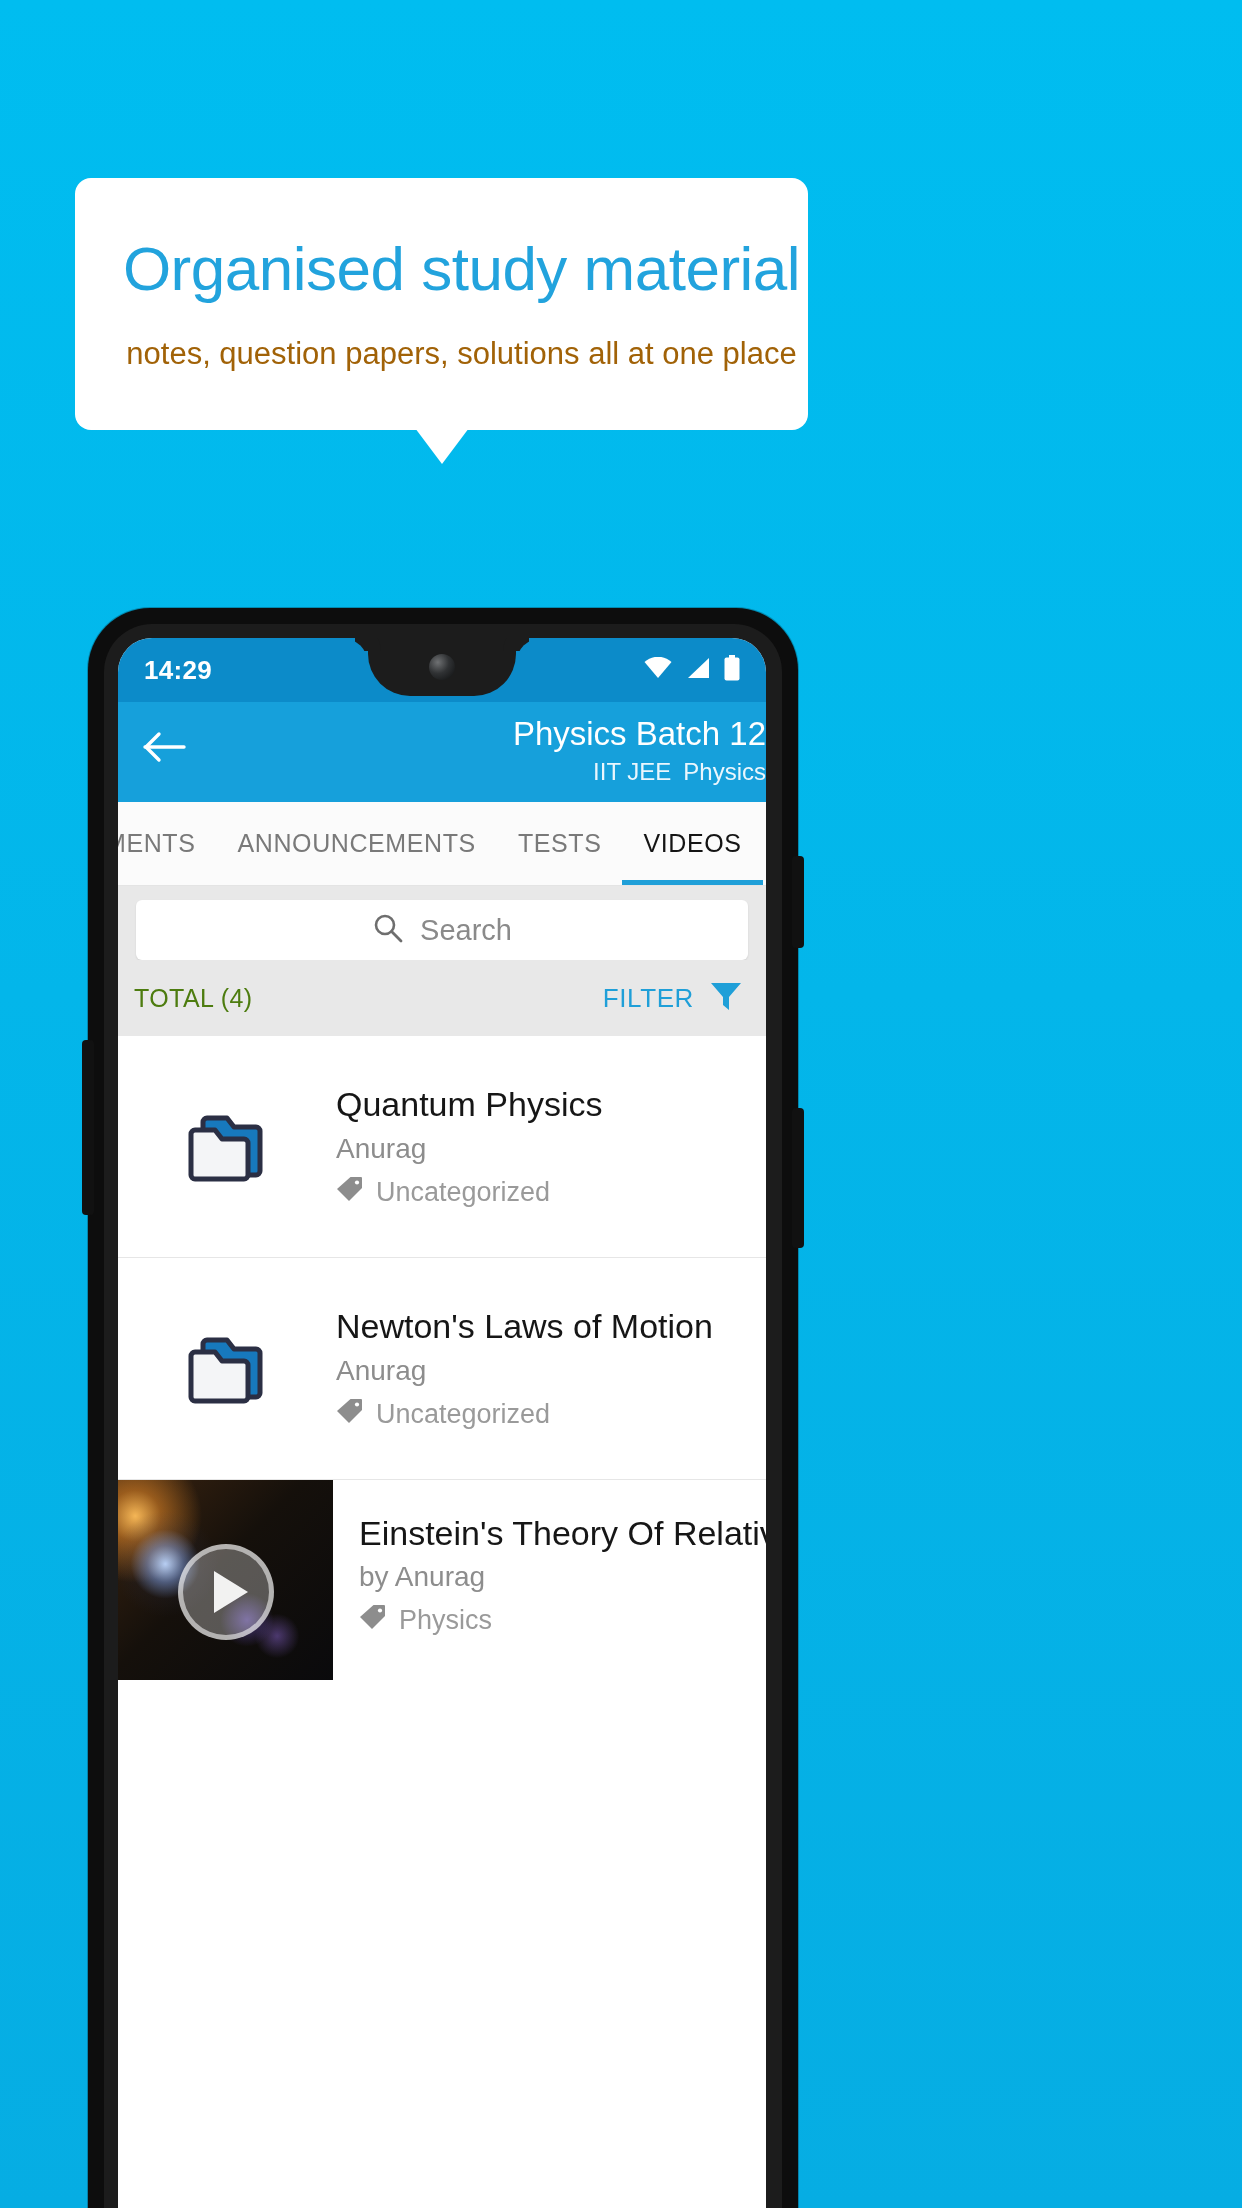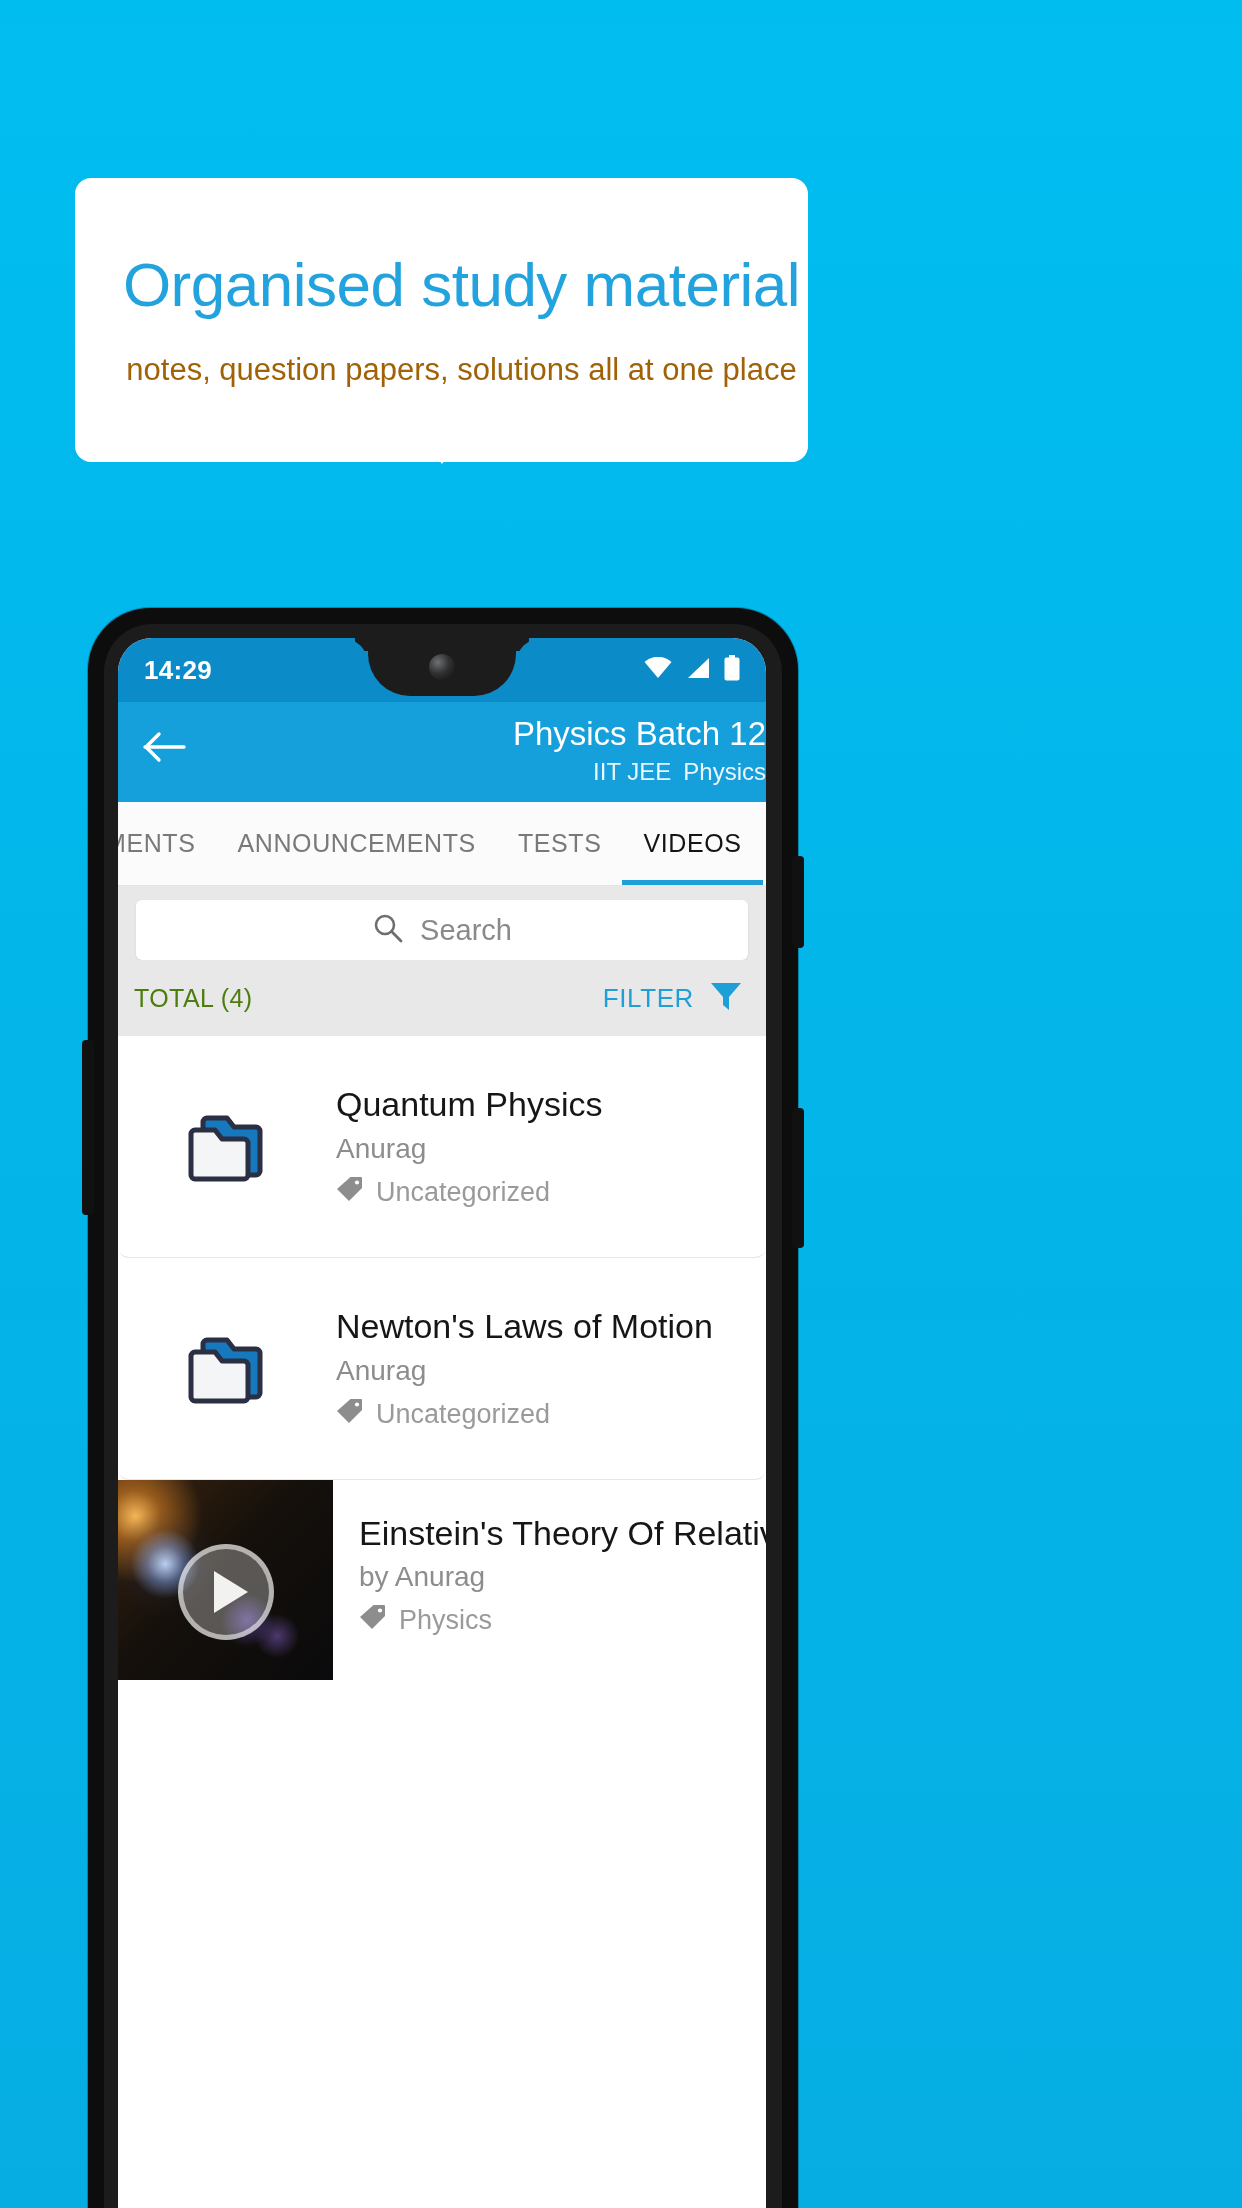--- a/index.html
+++ b/index.html
@@ -10,21 +10,21 @@
   }
   body {
     background: linear-gradient(180deg, #00bdf0 0%, #03b6ea 45%, #06ade3 100%);
     position: relative;
   }
 
   
   .callout {
     position: absolute;
     left: 75px; top: 178px;
-    width: 733px; height: 284px;
+    width: 733px; height: 252px;
     background: #ffffff;
     border-radius: 16px;
     display: flex;
     flex-direction: column;
     align-items: center;
     justify-content: center;
     padding-left: 40px;
   }
   .callout-title {
     color: #22a3dd;
@@ -211,21 +211,21 @@
   .filter-label { color: #1f9fd8; font-size: 26px; letter-spacing: 0.6px; }
 
   
   .list { background: #ffffff; }
   .row {
     display: flex;
     align-items: center;
     border-bottom: 1px solid #e6e6e6;
     min-height: 222px;
   }
-  .row-folder { padding: 0 0 0 0; border-radius: 11px; }
+  .row-folder { padding: 0 0 0 0; }
   .folder-cell {
     width: 218px;
     display: flex; align-items: center; justify-content: center;
     flex: 0 0 218px;
   }
   .row-texts { flex: 1 1 auto; padding-right: 16px; overflow: hidden; }
   .row-title {
     color: #161616;
     font-size: 34px;
     font-weight: 400;

